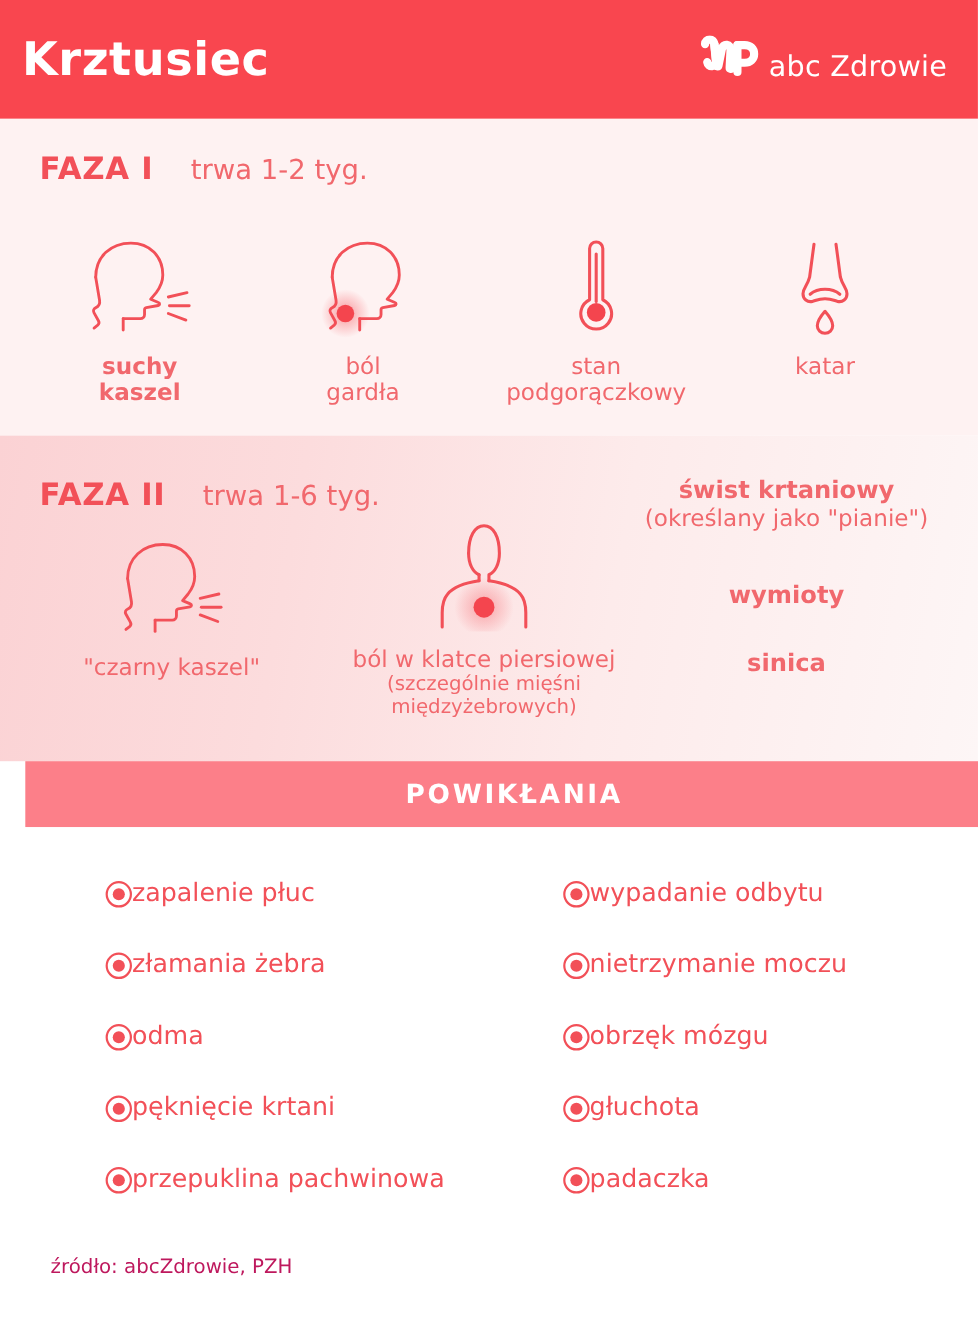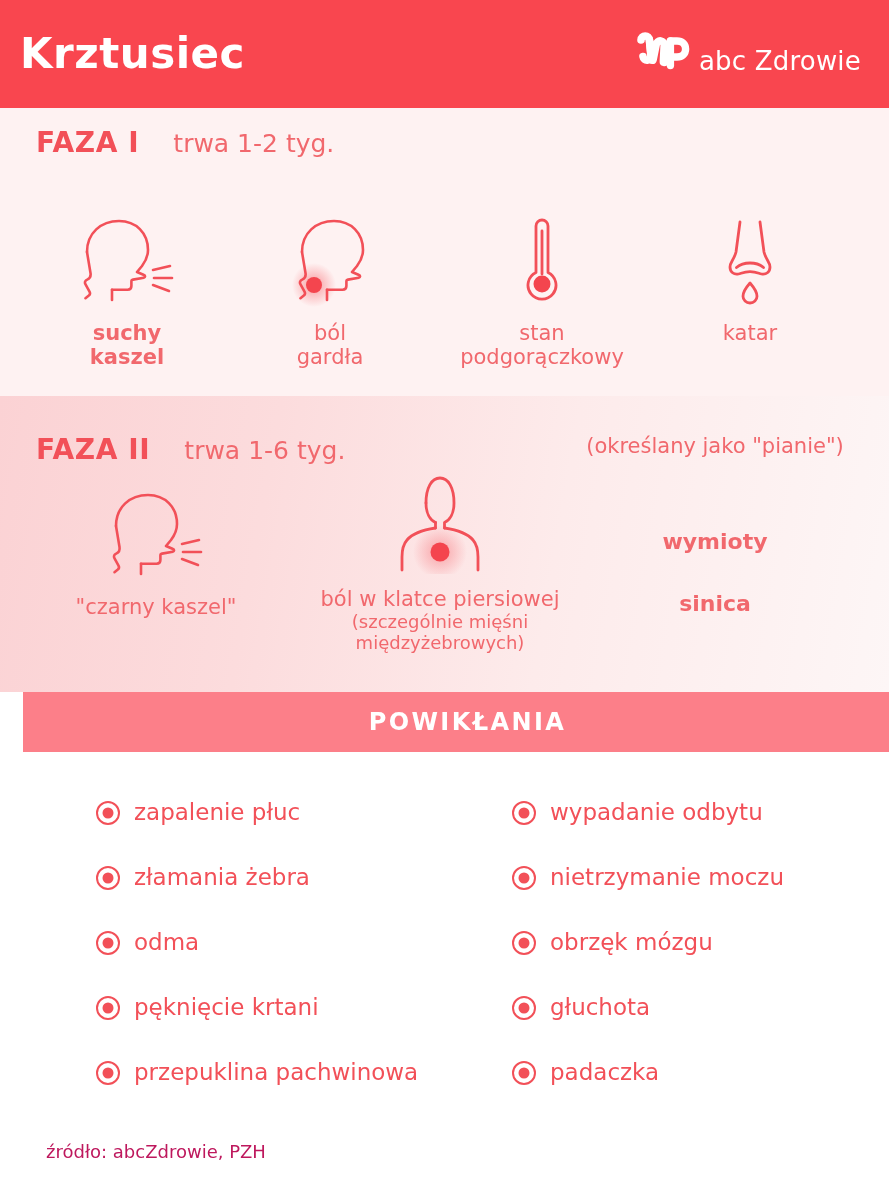--- a/index.html
+++ b/index.html
@@ -65,21 +65,21 @@
     top: 396px;
     height: 296px;
     background: linear-gradient(100deg, #FBD2D4 0%, #FCDCDD 30%, #FDEBEB 62%, #FDF6F6 100%);
   }
   .phase-head {
     position: absolute;
     display: flex;
     align-items: baseline;
     gap: 34px;
   }
-  .phase-1 .phase-head { left: 36px; top: 18px; }
+  .phase-1 .phase-head { left: 36px; top: 29px; }
   .phase-2 .phase-head { left: 36px; top: 37px; }
   .phase-label {
     color: #F25058;
     font-size: 28px;
     font-weight: bold;
     letter-spacing: 0.6px;
     white-space: nowrap;
   }
   .phase-duration {
     color: #F1686D;
@@ -173,21 +173,21 @@
   }
   .comp-col {
     position: absolute;
     top: 28px;
   }
   .comp-col-left  { left: 96px; }
   .comp-col-right { left: 512px; }
   .comp-item {
     display: flex;
     align-items: center;
-    gap: 14px;
+    gap: 0;
     height: 65px;
   }
   .comp-bullet {
     width: 24px; height: 24px;
     flex: 0 0 24px;
     border-radius: 50%;
     border: 2.5px solid #F25058;
     box-sizing: border-box;
     position: relative;
   }
@@ -338,20 +338,21 @@
         <circle cx="58" cy="82" r="27" fill="url(#glowChest)"></circle>
         <circle cx="58" cy="82" r="9.5" fill="#F4454E"></circle>
       </svg>
     </div>
     <div class="symptom-label">ból w klatce piersiowej</div>
     <div class="symptom-sub">(szczególnie mięśni
 międzyżebrowych)</div>
   </div>
 
   <div class="p2-text p2-whoop">
+    <span class="t-main">świst krtaniowy</span>
     <span class="t-sub">(określany jako "pianie")</span>
   </div>
   <div class="p2-text p2-vomit">
     <span class="t-main">wymioty</span>
   </div>
   <div class="p2-text p2-cyan">
     <span class="t-main">sinica</span>
   </div>
 </div>
 

